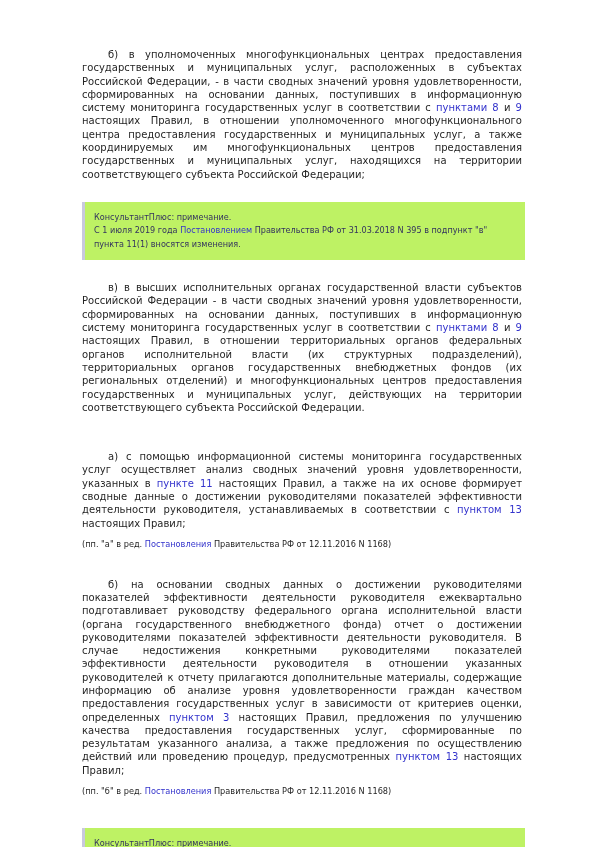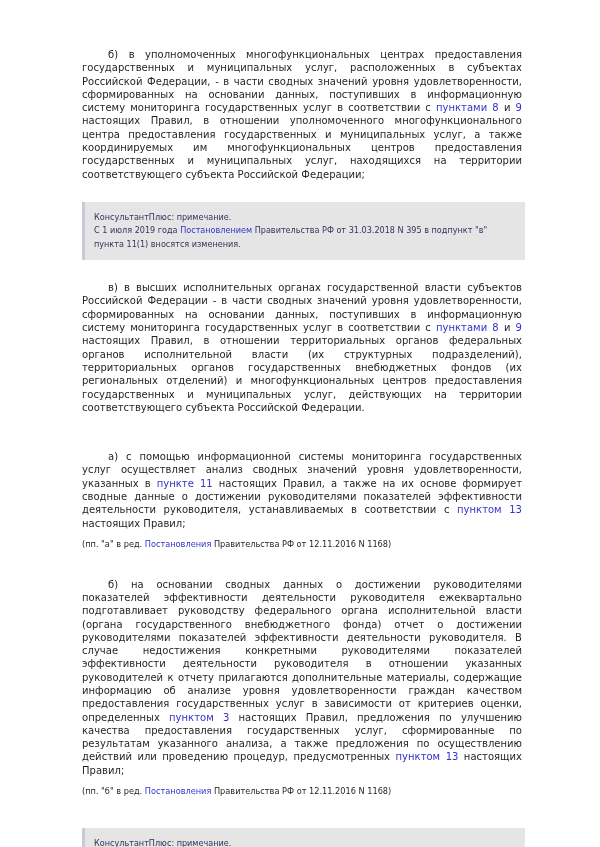--- a/index.html
+++ b/index.html
@@ -35,21 +35,21 @@
   }
   .gap-lg { height: 18px; }
   .gap-xl { height: 21px; }
 
   .lnk {
     color: #3333cc;
     text-decoration: none;
   }
 
   .note {
-    background: #e5e5e5;
+    background: #bef264;
     border-left: 3px solid #c9c9de;
     padding: 9px 10px 9px 9px;
     margin: 0;
     width: 443px;
     box-sizing: border-box;
   }
   .note-line {
     font-size: 8.1px;
     line-height: 13.4px;
     color: #33335e;

